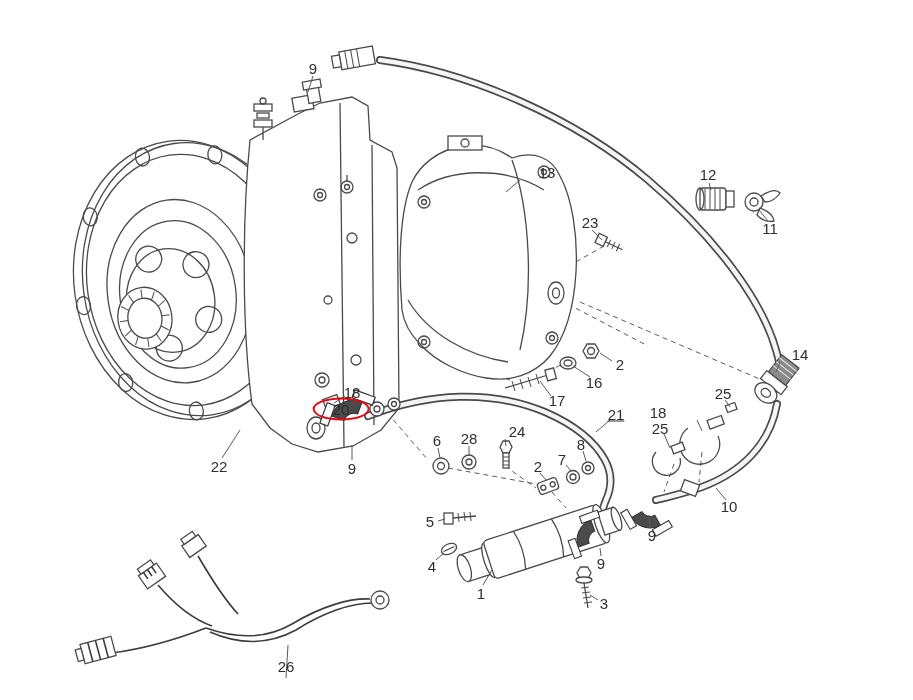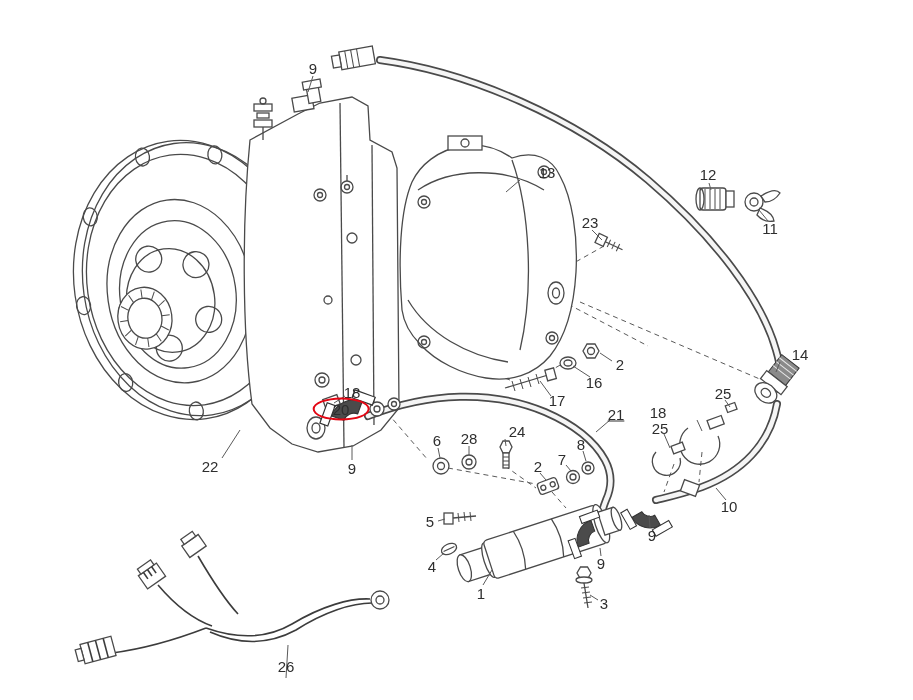--- a/index.html
+++ b/index.html
@@ -390,21 +390,21 @@
       <div class="callout" style="left: 620px; top: 364px;">2</div>
       <div class="callout" style="left: 594px; top: 382px;">16</div>
       <div class="callout" style="left: 782px; top: 354px; padding-left: 36px;">14</div>
       <div class="callout" style="left: 557px; top: 400px;">17</div>
       <div class="callout" style="left: 352px; top: 392px;">18</div>
       <div class="callout highlighted" style="left: 341px; top: 409px; border-color: rgb(227, 6, 19);">20</div>
       <div class="callout" style="left: 616px; top: 414px; text-decoration: underline;">21</div>
       <div class="callout" style="left: 658px; top: 412px;">18</div>
       <div class="callout" style="left: 723px; top: 393px;">25</div>
       <div class="callout" style="left: 660px; top: 428px;">25</div>
-      <div class="callout" style="left: 210px; top: 466px;">22</div>
+      <div class="callout" style="left: 219px; top: 466px;">22</div>
       <div class="callout" style="left: 352px; top: 468px;">9</div>
       <div class="callout" style="left: 437px; top: 440px;">6</div>
       <div class="callout" style="left: 469px; top: 438px;">28</div>
       <div class="callout" style="left: 505px; top: 431px; margin-left: 12px;">24</div>
       <div class="callout" style="left: 538px; top: 466px;">2</div>
       <div class="callout" style="left: 562px; top: 459px;">7</div>
       <div class="callout" style="left: 581px; top: 444px;">8</div>
       <div class="callout" style="left: 430px; top: 521px;">5</div>
       <div class="callout" style="left: 432px; top: 566px;">4</div>
       <div class="callout" style="left: 481px; top: 593px;">1</div>

